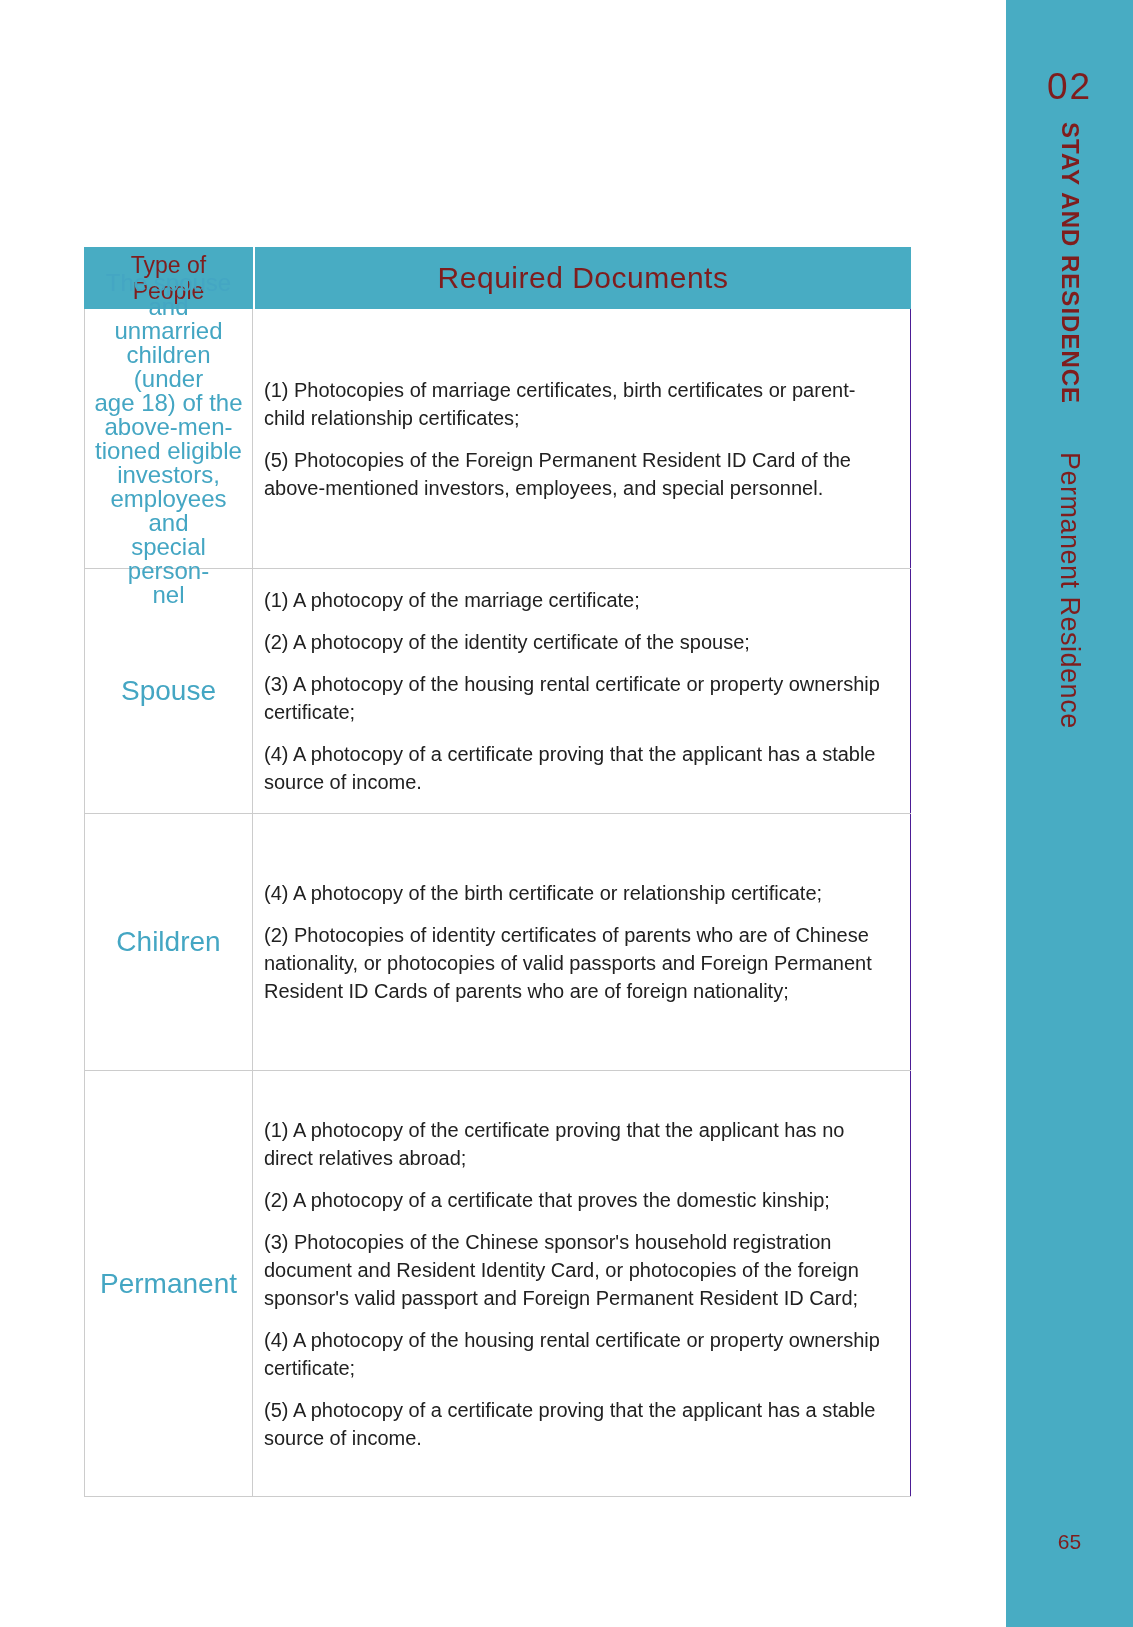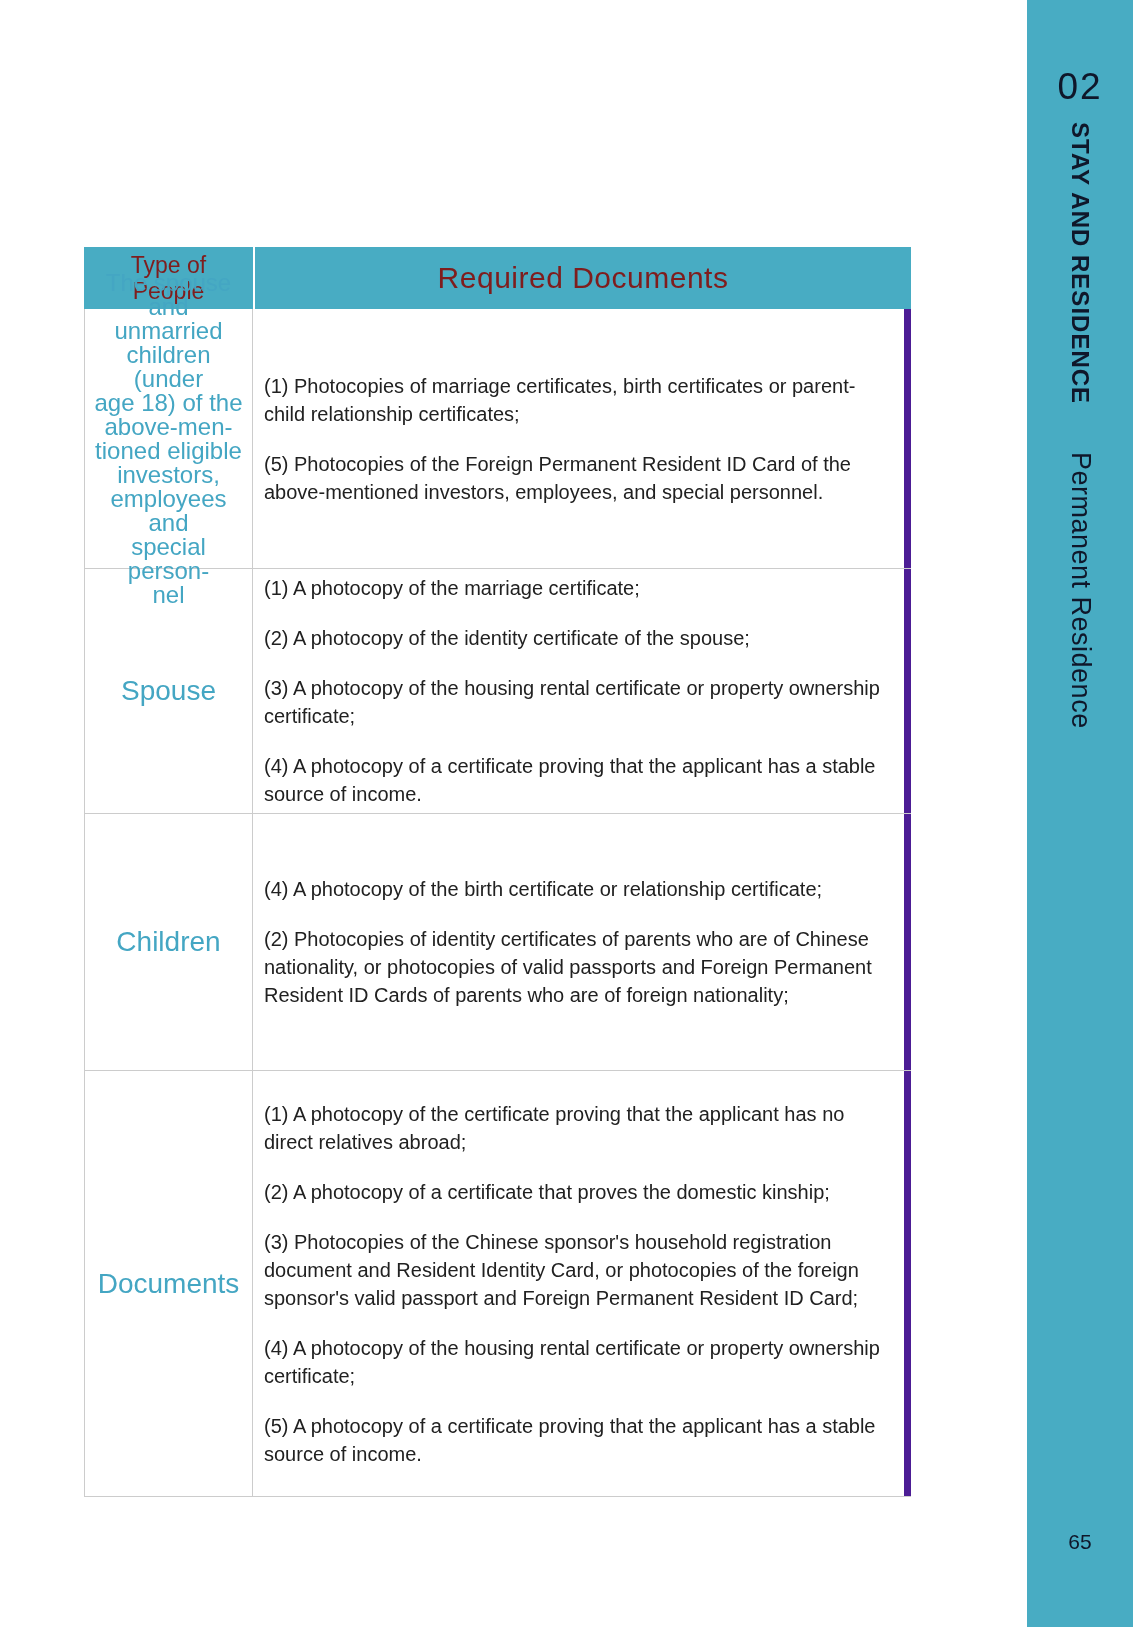--- a/index.html
+++ b/index.html
@@ -18,30 +18,29 @@
   .trow{display:flex;border-bottom:1px solid #cccccc;}
   .trow:first-of-type{border-top:none;}
   .td-left{
     width:169px;border-left:1px solid #cccccc;border-right:1px solid #cccccc;
     display:flex;align-items:center;justify-content:center;text-align:center;
     color:#44A6C3;box-sizing:border-box;padding:6px 4px;
   }
   .td-left.big{font-size:28px;}
   .td-left.small{font-size:24px;line-height:24px;white-space:pre-line;}
   .td-right{
-    flex:1;border-right:7px solid #4c1d95;box-sizing:border-box;
+    flex:1;border-right:1px solid #4c1d95;box-sizing:border-box;
     display:flex;flex-direction:column;justify-content:center;
     padding:6px 14px 6px 11px;
-    gap:8px;
   }
   .td-right p{margin:7px 0;font-size:20px;line-height:28px;color:#212121;}
   .r1{height:259px;} .r2{height:244px;} .r3{height:256px;} .r4{height:425px;}
   
   .sidebar{
-    position:absolute;top:0;right:0;width:106px;height:1627px;background:#48ACC3;color:#0f172a;
+    position:absolute;top:0;right:0;width:127px;height:1627px;background:#48ACC3;color:#7f1d1d;
   }
   .chapter-num{
     position:absolute;top:66px;left:0;right:0;text-align:center;
     font-size:37px;font-weight:400;letter-spacing:2px;
   }
   .vtext{
     position:absolute;left:50%;transform:translateX(-50%);
     writing-mode:vertical-rl;text-orientation:mixed;white-space:nowrap;
   }
   .chapter-title{top:122px;font-size:24px;font-weight:700;letter-spacing:1px;}
@@ -89,21 +88,21 @@
 
   <div class="trow r3">
     <div class="td-left big">Children</div>
     <div class="td-right">
       <p>(4) A photocopy of the birth certificate or relationship certificate;</p>
       <p>(2) Photocopies of identity certificates of parents who are of Chinese nationality, or photocopies of valid passports and Foreign Permanent Resident ID Cards of parents who are of foreign nationality;</p>
     </div>
   </div>
 
   <div class="trow r4">
-    <div class="td-left big">Documents</div>
+    <div class="td-left big">Permanent</div>
     <div class="td-right">
       <p>(1) A photocopy of the certificate proving that the applicant has no direct relatives abroad;</p>
       <p>(2) A photocopy of a certificate that proves the domestic kinship;</p>
       <p>(3) Photocopies of the Chinese sponsor's household registration document and Resident Identity Card, or photocopies of the foreign sponsor's valid passport and Foreign Permanent Resident ID Card;</p>
       <p>(4) A photocopy of the housing rental certificate or property ownership certificate;</p>
       <p>(5) A photocopy of a certificate proving that the applicant has a stable source of income.</p>
     </div>
   </div>
 </div>
 

